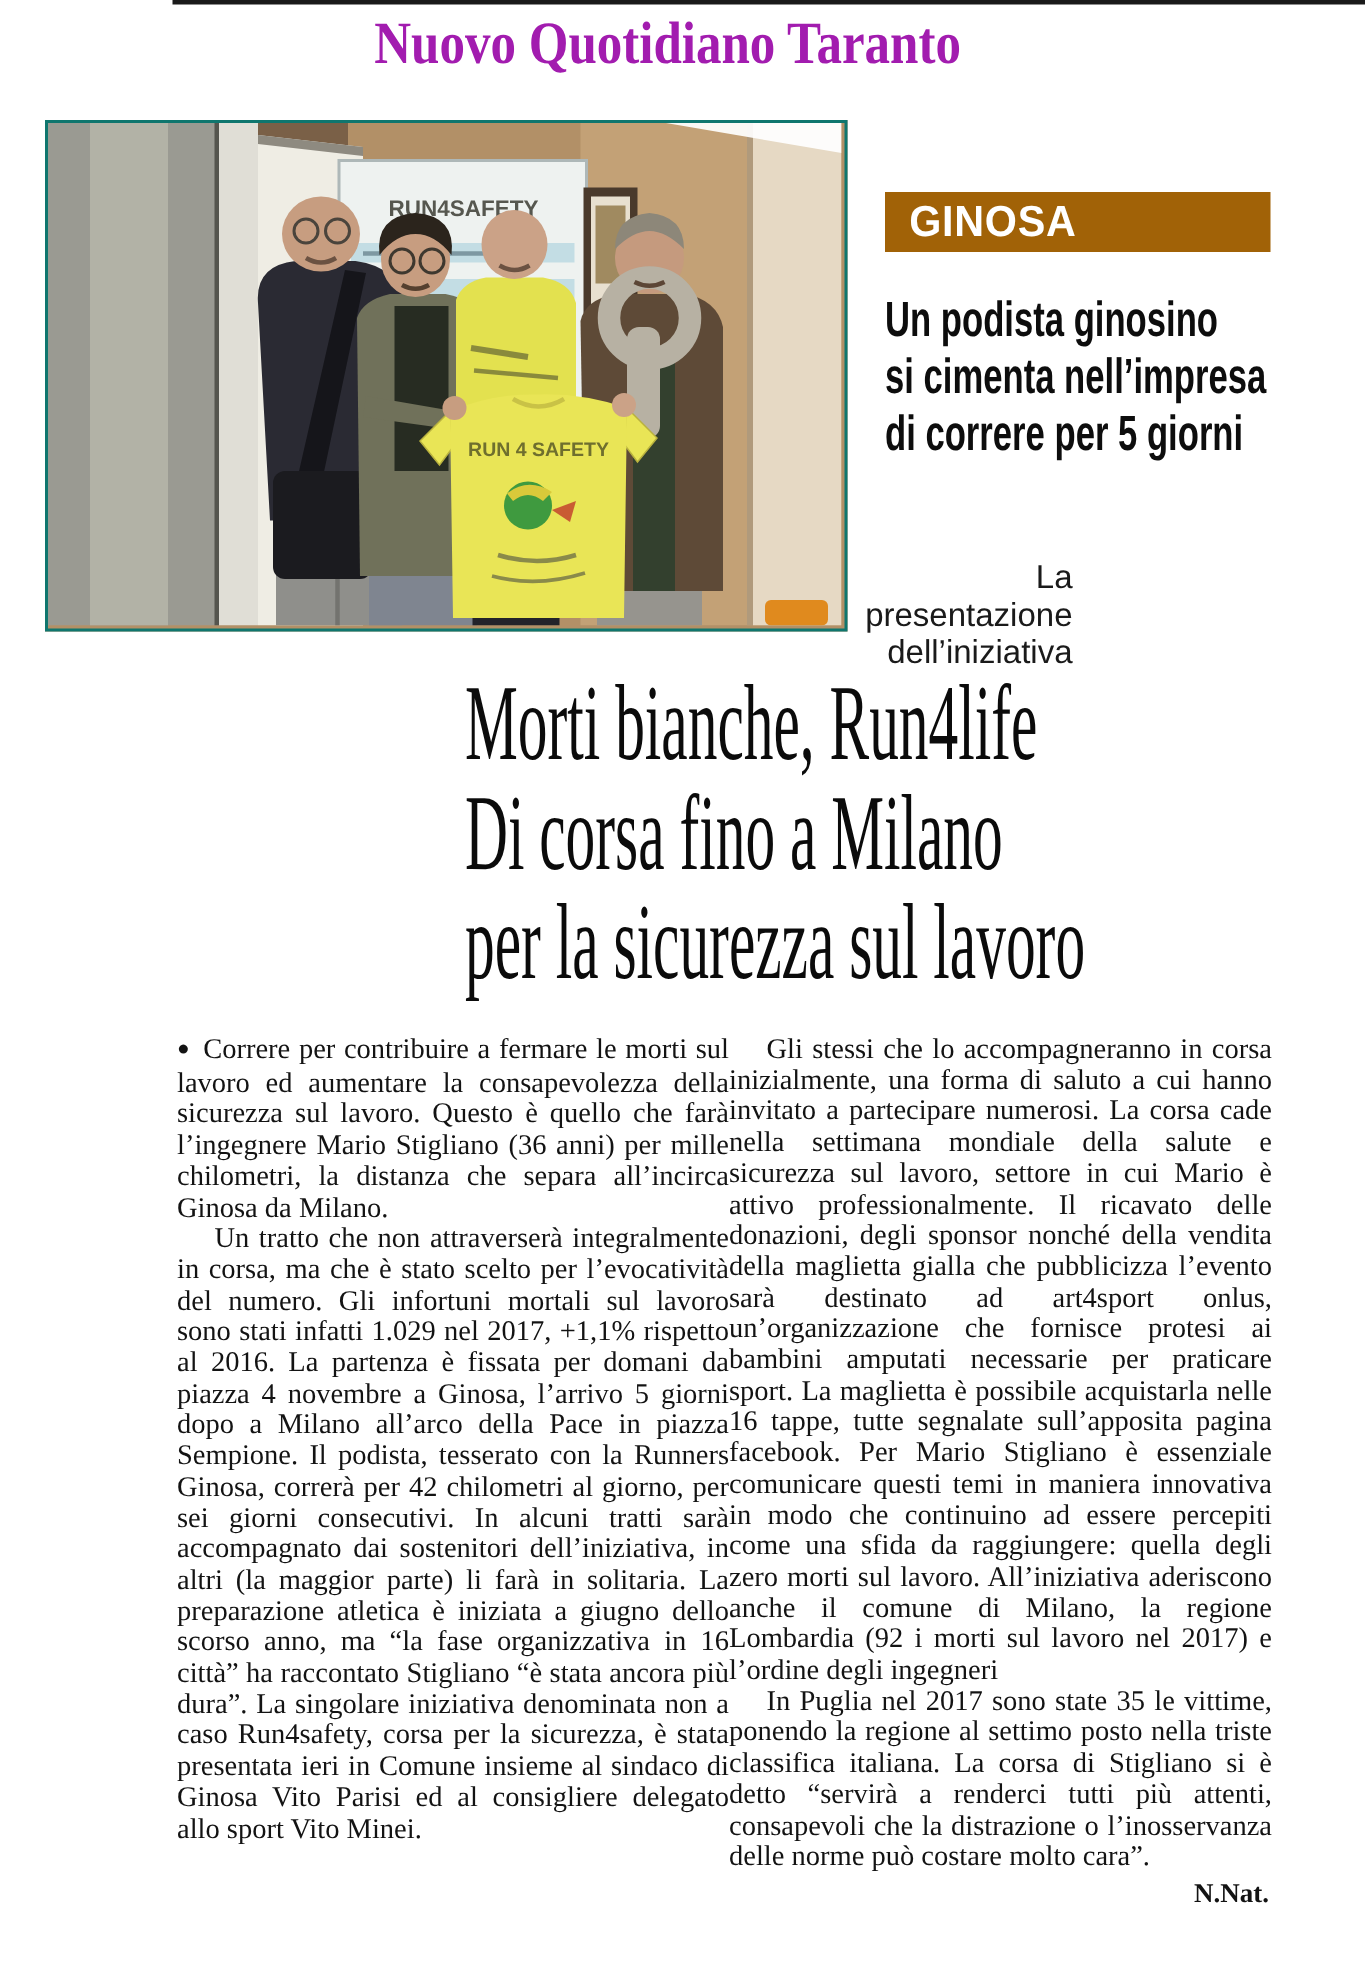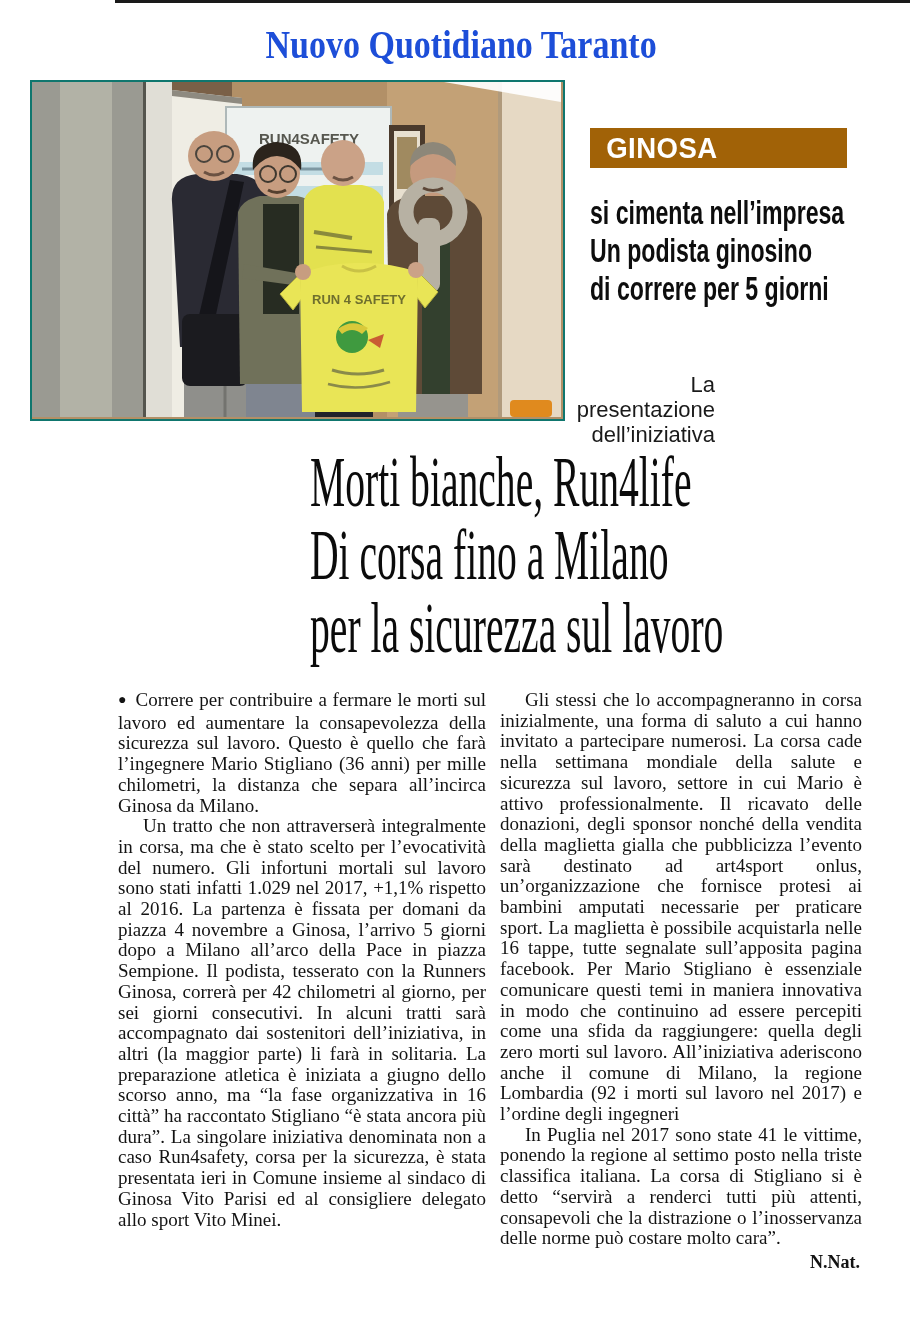--- a/index.html
+++ b/index.html
@@ -1,40 +1,40 @@
 <!DOCTYPE html>
 <html lang="it"><head>
 <meta charset="utf-8">
 <style>
   html,body{margin:0;padding:0;background:#ffffff;}
   .page{position:relative;width:910px;height:1322px;background:#fff;overflow:hidden;
         font-family:"Liberation Serif",serif;color:#111;}
   .top-rule{position:absolute;left:115px;top:0;width:795px;height:3px;background:#1a1a1a;}
-  .masthead{position:absolute;left:0;top:5px;width:890px;margin:16px;text-align:center;
-            font-family:"Liberation Serif",serif;font-weight:700;font-size:40px;color:#1d4ed8;}
+  .masthead{position:absolute;left:0;top:5px;width:890px;margin:0;text-align:center;
+            font-family:"Liberation Serif",serif;font-weight:700;font-size:40px;color:#a21caf;}
   .masthead-inner{display:inline-block;transform:scaleX(.85);transform-origin:center top;white-space:nowrap;}
   .photo{position:absolute;left:30px;top:80px;width:535px;height:341px;margin:0;
          border:2px solid #0f766e;box-sizing:border-box;background:#b29067;}
   .photo svg{display:block;width:529px;height:335px;}
   .section-bar{position:absolute;left:590px;top:128px;width:257px;height:40px;}
   .section-label{display:inline-block;transform:scaleX(.95);transform-origin:left center;
                  font-family:"Liberation Sans",sans-serif;font-weight:700;font-size:29px;
                  color:#ffffff;line-height:40px;padding-left:17px;letter-spacing:.5px;white-space:nowrap;}
   .subhead{position:absolute;left:590px;top:194px;width:300px;
            font-family:"Liberation Sans",sans-serif;font-weight:700;font-size:33px;
            line-height:38px;color:#0d0d0d;}
   .subhead-line{display:block;}
   .subhead-line>span{display:inline-block;transform:scaleX(.70);transform-origin:left top;white-space:nowrap;}
   .photo-caption{position:absolute;left:565px;top:372px;width:150px;text-align:right;
                  font-family:"Liberation Sans",sans-serif;font-size:22px;line-height:25px;color:#1a1a1a;}
   .headline{position:absolute;left:310px;top:446px;margin:0;font-weight:400;
             font-family:"Liberation Serif",serif;font-size:72px;line-height:73px;color:#0b0b0b;}
   .headline-line{display:block;white-space:nowrap;}
   .headline-line>span{display:inline-block;transform:scaleX(.55);transform-origin:left top;white-space:nowrap;}
-  .article{position:absolute;left:118px;top:690px;width:744px;display:flex;gap:14px;
+  .article{position:absolute;left:118px;top:690px;width:744px;display:flex;
            font-size:19px;line-height:20.7px;text-align:justify;color:#131313;}
   .col-left{width:368px;}
   .col-right{width:362px;}
   .article p{margin:0;}
   .article p.indent{text-indent:25px;}
   .bullet{font-size:14px;margin-right:8px;position:relative;top:-2px;}
   .signature{text-align:right;font-weight:700;font-size:18px;margin-top:3px;padding-right:2px;}
 </style>
 </head>
 <body>
@@ -154,22 +154,22 @@
 
       <polygon points="412,0 529,0 529,20" fill="#ffffff" opacity=".92"></polygon>
     </svg>
   </figure>
 
   <div class="section-bar" style="background:#a16207;">
     <span class="section-label">GINOSA</span>
   </div>
 
   <div class="subhead">
+    <span class="subhead-line"><span>Un podista ginosino</span></span>
     <span class="subhead-line"><span>si cimenta nell’impresa</span></span>
-    <span class="subhead-line"><span>Un podista ginosino</span></span>
     <span class="subhead-line"><span>di correre per 5 giorni</span></span>
   </div>
 
   <div class="photo-caption">
     <div>La presentazione</div>
     <div>dell’iniziativa</div>
   </div>
 
   <h2 class="headline">
     <span class="headline-line"><span>Morti bianche, Run4life</span></span>
@@ -177,18 +177,18 @@
     <span class="headline-line"><span>per la sicurezza sul lavoro</span></span>
   </h2>
 
   <div class="article">
     <div class="col-left">
       <p><span class="bullet">●</span><span>Correre per contribuire a fermare le morti sul lavoro ed aumentare la consapevolezza della sicurezza sul lavoro. Questo è quello che farà l’ingegnere Mario Stigliano (36 anni) per mille chilometri, la distanza che separa all’incirca Ginosa da Milano.</span></p>
       <p class="indent">Un tratto che non attraverserà integralmente in corsa, ma che è stato scelto per l’evocatività del numero. Gli infortuni mortali sul lavoro sono stati infatti 1.029 nel 2017, +1,1% rispetto al 2016. La partenza è fissata per domani da piazza 4 novembre a Ginosa, l’arrivo 5 giorni dopo a Milano all’arco della Pace in piazza Sempione. Il podista, tesserato con la Runners Ginosa, correrà per 42 chilometri al giorno, per sei giorni consecutivi. In alcuni tratti sarà accompagnato dai sostenitori dell’iniziativa, in altri (la maggior parte) li farà in solitaria. La preparazione atletica è iniziata a giugno dello scorso anno, ma “la fase organizzativa in 16 città” ha raccontato Stigliano “è stata ancora più dura”. La singolare iniziativa denominata non a caso Run4safety, corsa per la sicurezza, è stata presentata ieri in Comune insieme al sindaco di Ginosa Vito Parisi ed al consigliere delegato allo sport Vito Minei.</p>
     </div>
     <div class="col-right">
       <p class="indent">Gli stessi che lo accompagneranno in corsa inizialmente, una forma di saluto a cui hanno invitato a partecipare numerosi. La corsa cade nella settimana mondiale della salute e sicurezza sul lavoro, settore in cui Mario è attivo professionalmente. Il ricavato delle donazioni, degli sponsor nonché della vendita della maglietta gialla che pubblicizza l’evento sarà destinato ad art4sport onlus, un’organizzazione che fornisce protesi ai bambini amputati necessarie per praticare sport. La maglietta è possibile acquistarla nelle 16 tappe, tutte segnalate sull’apposita pagina facebook. Per Mario Stigliano è essenziale comunicare questi temi in maniera innovativa in modo che continuino ad essere percepiti come una sfida da raggiungere: quella degli zero morti sul lavoro. All’iniziativa aderiscono anche il comune di Milano, la regione Lombardia (92 i morti sul lavoro nel 2017) e l’ordine degli ingegneri</p>
-      <p class="indent">In Puglia nel 2017 sono state 41 le vittime, ponendo la regione al settimo posto nella triste classifica italiana. La corsa di Stigliano si è detto “servirà a renderci tutti più attenti, consapevoli che la distrazione o l’inosservanza delle norme può costare molto cara”.</p>
+      <p class="indent">In Puglia nel 2017 sono state 35 le vittime, ponendo la regione al settimo posto nella triste classifica italiana. La corsa di Stigliano si è detto “servirà a renderci tutti più attenti, consapevoli che la distrazione o l’inosservanza delle norme può costare molto cara”.</p>
       <div class="signature">N.Nat.</div>
     </div>
   </div>
 
 </div>
 
 </body></html>

